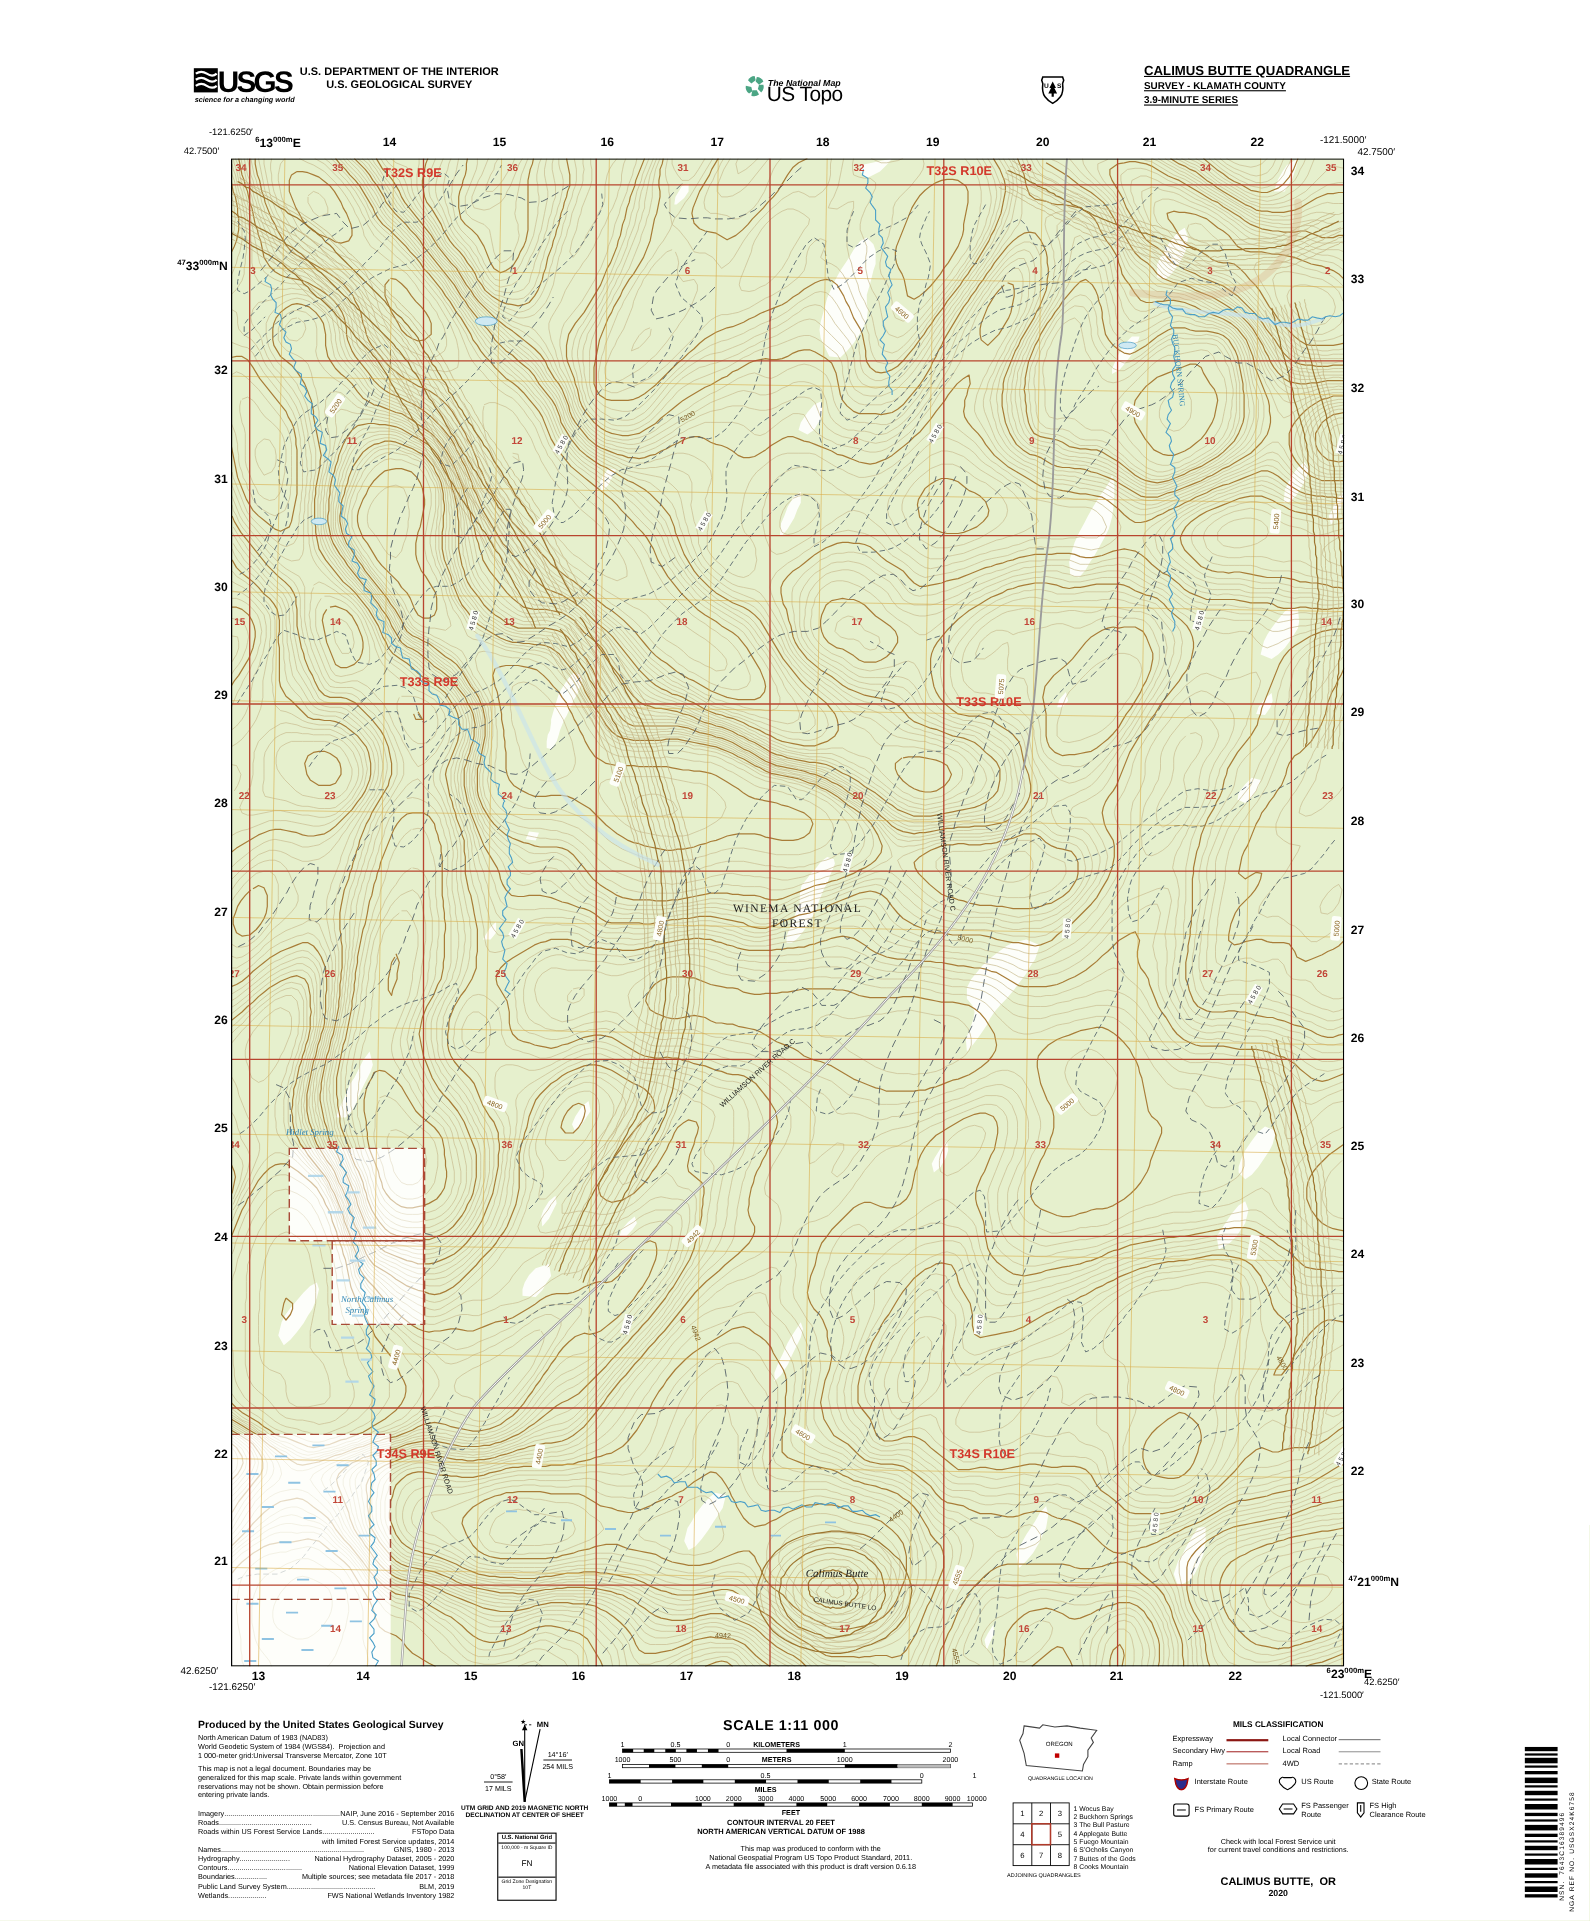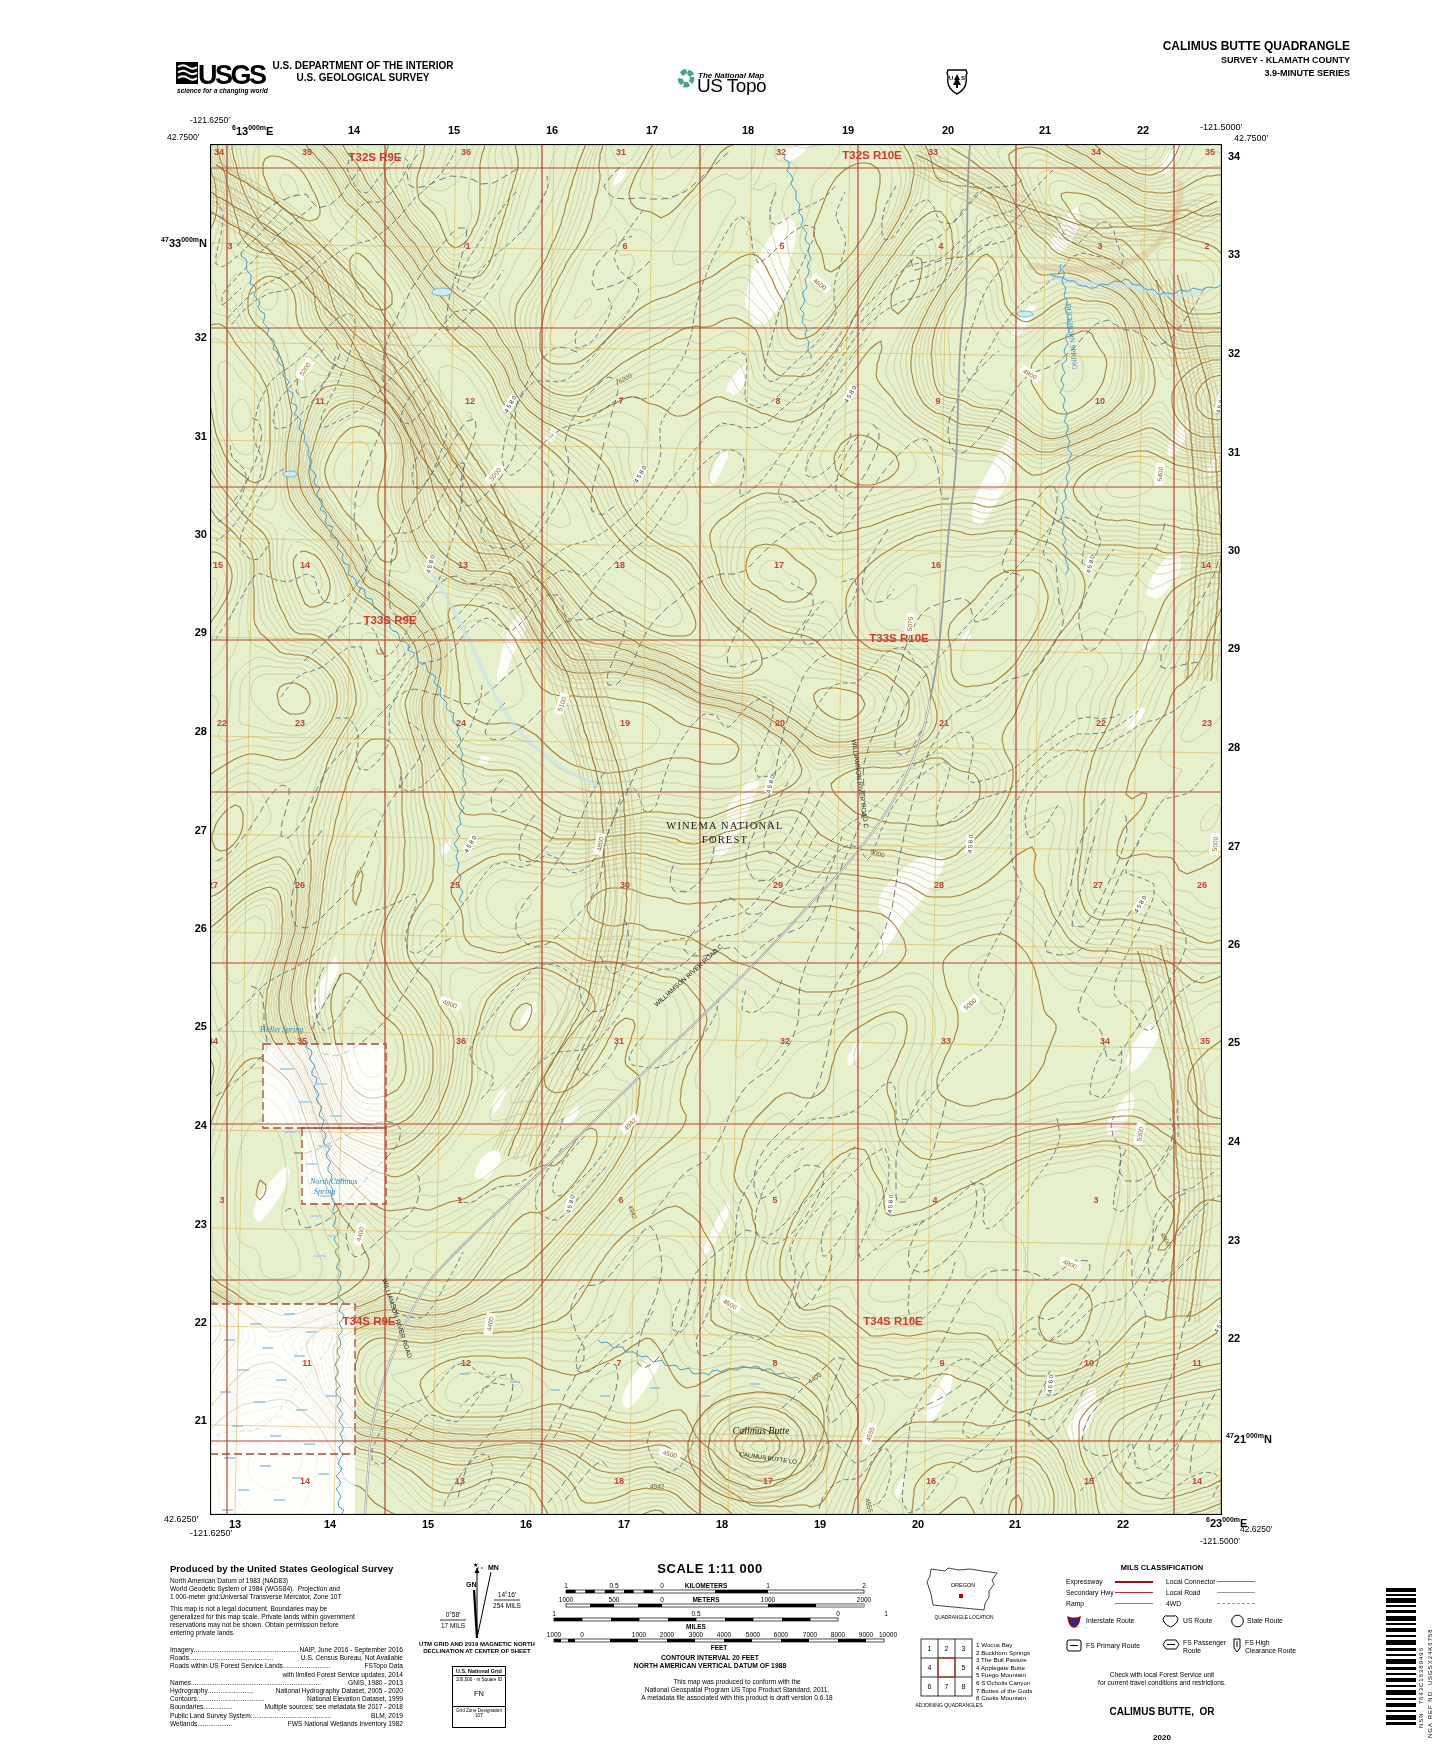--- a/index.html
+++ b/index.html
@@ -37,21 +37,21 @@
 
 <div class="abs" style="left:945px;top:68px;width:24px;height:27px;">
   <svg width="24" height="27" viewBox="0 0 24 27">
     <path d="M3 2 L21 2 L22 5 L21 8 Q22 16 19 20 Q16 24 12 26 Q8 24 5 20 Q2 16 3 8 L2 5 Z" fill="#fff" stroke="#000" stroke-width="1.4"></path>
     <path d="M12 6 L15 12 L13.5 12 L16 17 L13 17 L13 20 L11 20 L11 17 L8 17 L10.5 12 L9 12 Z" fill="#000"></path>
     <text x="4" y="12" font-size="6" font-weight="bold">U</text>
     <text x="16" y="12" font-size="6" font-weight="bold">S</text>
   </svg>
 </div>
 
-<div class="abs" style="left:1040px;top:39px;width:310px;text-align:right;">
+<div class="abs" style="left:1040px;top:57px;width:310px;text-align:left;text-decoration:underline;">
   <div style="font-size:12px;font-weight:bold;">CALIMUS BUTTE QUADRANGLE</div>
   <div style="font-size:9px;font-weight:bold;margin-top:2px;">SURVEY - KLAMATH COUNTY</div>
   <div style="font-size:9px;font-weight:bold;margin-top:3px;">3.9-MINUTE SERIES</div>
 </div>
 
 <div class="abs" style="left:210px;top:144px;width:1013px;height:1372px;">
 <svg width="1013" height="1372" viewBox="0 0 1013 1372" style="position:absolute;left:0;top:0;">
   <defs>
     <clipPath id="mapclip">
           <rect x="0" y="0" width="1012" height="1371"></rect>
@@ -508,21 +508,21 @@
 <div style="position:absolute;left:1228px;top:642px;font-size:11px;font-weight:bold;">29</div>
 <div style="position:absolute;left:1228px;top:741px;font-size:11px;font-weight:bold;">28</div>
 <div style="position:absolute;left:1228px;top:840px;font-size:11px;font-weight:bold;">27</div>
 <div style="position:absolute;left:1228px;top:938px;font-size:11px;font-weight:bold;">26</div>
 <div style="position:absolute;left:1228px;top:1036px;font-size:11px;font-weight:bold;">25</div>
 <div style="position:absolute;left:1228px;top:1135px;font-size:11px;font-weight:bold;">24</div>
 <div style="position:absolute;left:1228px;top:1234px;font-size:11px;font-weight:bold;">23</div>
 <div style="position:absolute;left:1228px;top:1332px;font-size:11px;font-weight:bold;">22</div>
 <div style="position:absolute;left:1226px;top:1432px;font-size:11px;font-weight:bold;"><sup style="font-size:7px;">47</sup>21<sup style="font-size:7px;">000m</sup>N</div>
 
-<div class="abs" style="left:170px;top:1563px;width:240px;">
+<div class="abs" style="left:180px;top:1563px;width:240px;">
   <div style="font-size:9.5px;font-weight:bold;">Produced by the United States Geological Survey</div>
   <div style="font-size:6.6px;line-height:8px;margin-top:3px;">North American Datum of 1983 (NAD83)<br>World Geodetic System of 1984 (WGS84).&nbsp; Projection and<br>1 000-meter grid:Universal Transverse Mercator, Zone 10T</div>
   <div style="font-size:6.6px;line-height:8px;margin-top:4px;">This map is not a legal document. Boundaries may be<br>generalized for this map scale. Private lands within government<br>reservations may not be shown. Obtain permission before<br>entering private lands.</div>
   <div style="font-size:6.6px;line-height:8.2px;margin-top:9px;width:233px;">
     <div style="display:flex;">
         <span>Imagery</span>
         <span style="flex:1;overflow:hidden;white-space:nowrap;">.......................................................................</span>
         <span>NAIP, June 2016 - September 2016</span>
       </div>
     <div style="display:flex;">
@@ -747,21 +747,21 @@
       </svg>
     <span style="position:absolute;left:121px;top:0px;width:48px;line-height:8px;">FS Passenger<br>Route</span>
     <svg style="position:absolute;left:170px;top:-1px;" width="10" height="15" viewBox="0 0 10 15">
         <path d="M2 1 L8 1 L8 10 L5 14 L2 10 Z" fill="none" stroke="#000" stroke-width="1"></path>
         <line x1="5" y1="3" x2="5" y2="9" stroke="#000" stroke-width="1"></line>
       </svg>
     <span style="position:absolute;left:183px;top:0px;width:55px;line-height:8px;">FS High<br>Clearance Route</span>
   </div>
   <div style="text-align:center;font-size:6.6px;line-height:8px;margin-top:6px;">Check with local Forest Service unit<br>for current travel conditions and restrictions.</div>
   <div style="text-align:center;font-size:10px;font-weight:bold;margin-top:19px;">CALIMUS BUTTE,&nbsp; OR</div>
-  <div style="text-align:center;font-size:8px;font-weight:bold;margin-top:16px;">2020</div>
+  <div style="text-align:center;font-size:8px;font-weight:bold;margin-top:0;">2020</div>
 </div>
 
 <div class="abs" style="left:1386px;top:1588px;width:32px;height:140px;">
   <svg width="32" height="140" viewBox="0 0 32 140">
     <g fill="#000">
       <rect x="0" y="0" width="30" height="4"></rect>
         <rect x="0" y="6" width="30" height="2"></rect>
         <rect x="0" y="10" width="30" height="5"></rect>
         <rect x="0" y="17" width="30" height="2"></rect>
         <rect x="0" y="22" width="30" height="3"></rect>

